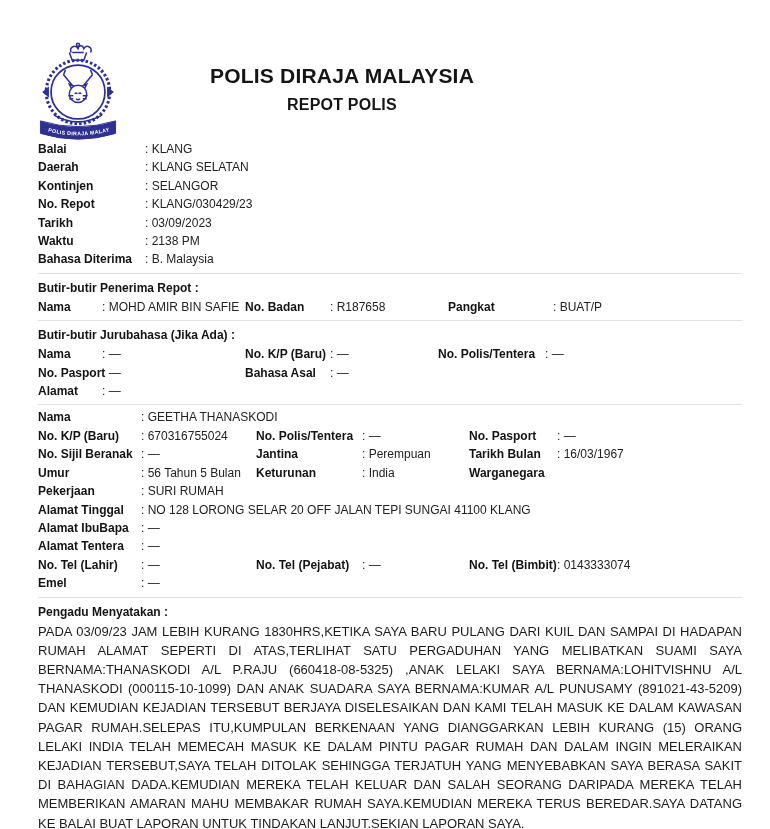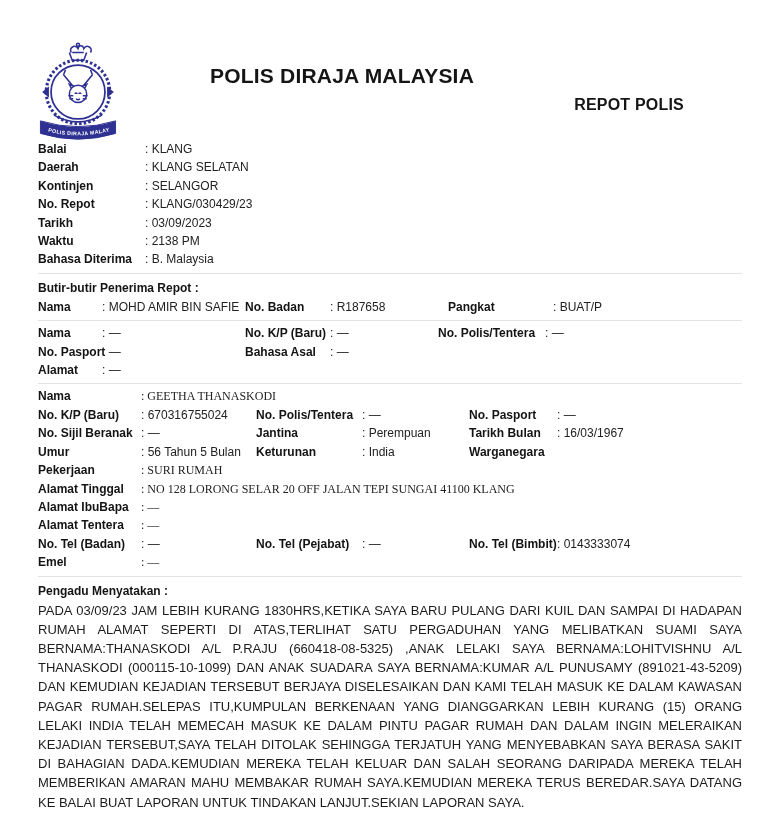--- a/index.html
+++ b/index.html
@@ -4,37 +4,37 @@
 <style>
   * { margin:0; padding:0; box-sizing:border-box; }
   html,body { background:#fff; }
   body { font-family:"Liberation Sans","DejaVu Sans",sans-serif; color:#1d1d1d; }
   .page { position:relative; width:770px; height:829px; background:#fff; overflow:hidden; }
 
   
   .crest { position:absolute; left:34px; top:40px; width:88px; height:104px; }
   .titles { padding-top:64px; width:684px; text-align:center; }
   .org-title { font-size:21px; font-weight:bold; color:#151515; letter-spacing:.2px; }
-  .doc-title { font-size:16px; font-weight:bold; color:#151515; margin-top:8px; letter-spacing:.2px;text-align:right; }
+  .doc-title { font-size:16px; font-weight:bold; color:#151515; margin-top:8px; letter-spacing:.2px; }
 
   
   .content { margin:26px 28px 0 38px; }
   .frow { display:grid; line-height:18.4px; font-size:12px; }
   .lab { font-weight:bold; color:#141414; white-space:nowrap; }
   .val { color:#222; white-space:nowrap; }
 
   .top-fields .frow { grid-template-columns:107px 1fr; }
 
   .section-rule { border:none; border-top:1px solid #e2e2e2; margin:4px 0 3px 0; }
   .sec-title { font-size:12px; font-weight:bold; color:#141414; line-height:18px; padding:2px 0 1px 0; }
 
   .grid-a { grid-template-columns:64px 143px 85px 118px 105px 1fr; }   
   .grid-b { grid-template-columns:64px 143px 85px 108px 107px 1fr; }   
   .grid-c { grid-template-columns:103px 115px 106px 107px 88px 1fr; }  
-  .span-rest { grid-column:2 / -1;font-family:Liberation Serif, serif; }
+  .span-rest { grid-column:2 / -1; }
 
   .statement { margin-top:3px; }
   .statement p { font-size:13px; line-height:19.2px; text-align:justify; color:#1c1c1c; max-width:704px; }
 </style>
 </head>
 <body>
 
 <div class="page">
 
   <svg class="crest" viewBox="0 0 90 108" aria-hidden="true">
@@ -113,20 +113,21 @@
         <span class="val">: MOHD AMIR BIN SAFIE</span>
         <span class="lab">No. Badan</span>
         <span class="val">: R187658</span>
         <span class="lab">Pangkat</span>
         <span class="val">: BUAT/P</span>
       </div>
     </div>
 
     <hr class="section-rule">
     <div>
+      <div class="sec-title">Butir-butir Jurubahasa (Jika Ada) :</div>
       <div class="frow grid-b">
         <span class="lab">Nama</span>
         <span class="val">: —</span>
         <span class="lab">No. K/P (Baru)</span>
         <span class="val">: —</span>
         <span class="lab">No. Polis/Tentera</span>
         <span class="val">: —</span>
       </div>
       <div class="frow grid-b">
         <span class="lab">No. Pasport</span>
@@ -185,21 +186,21 @@
       </div>
       <div class="frow grid-c">
         <span class="lab">Alamat IbuBapa</span>
         <span class="val span-rest">: —</span>
       </div>
       <div class="frow grid-c">
         <span class="lab">Alamat Tentera</span>
         <span class="val span-rest">: —</span>
       </div>
       <div class="frow grid-c">
-        <span class="lab">No. Tel (Badan)</span>
+        <span class="lab">No. Tel (Lahir)</span>
         <span class="val">: —</span>
         <span class="lab">No. Tel (Pejabat)</span>
         <span class="val">: —</span>
         <span class="lab">No. Tel (Bimbit)</span>
         <span class="val">: 0143333074</span>
       </div>
       <div class="frow grid-c">
         <span class="lab">Emel</span>
         <span class="val span-rest">: —</span>
       </div>

